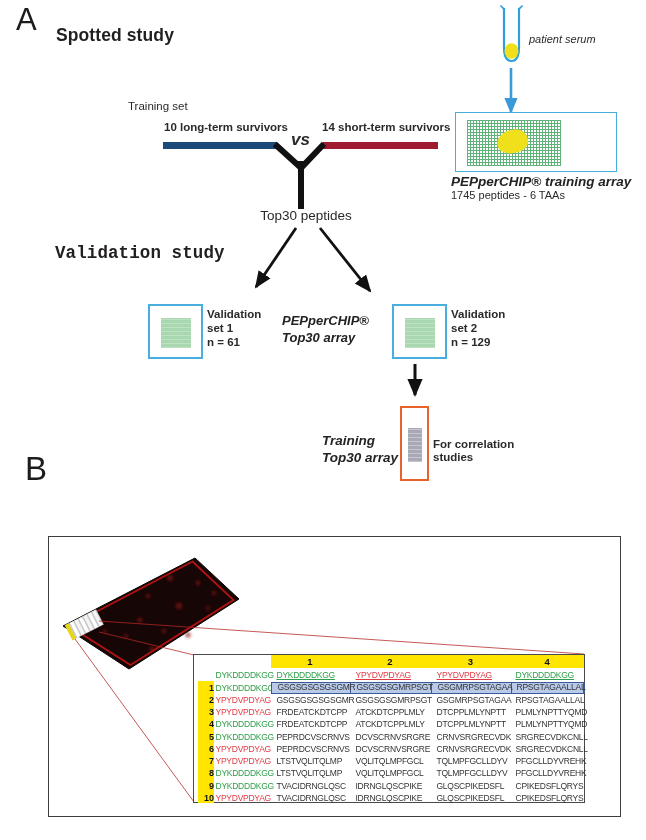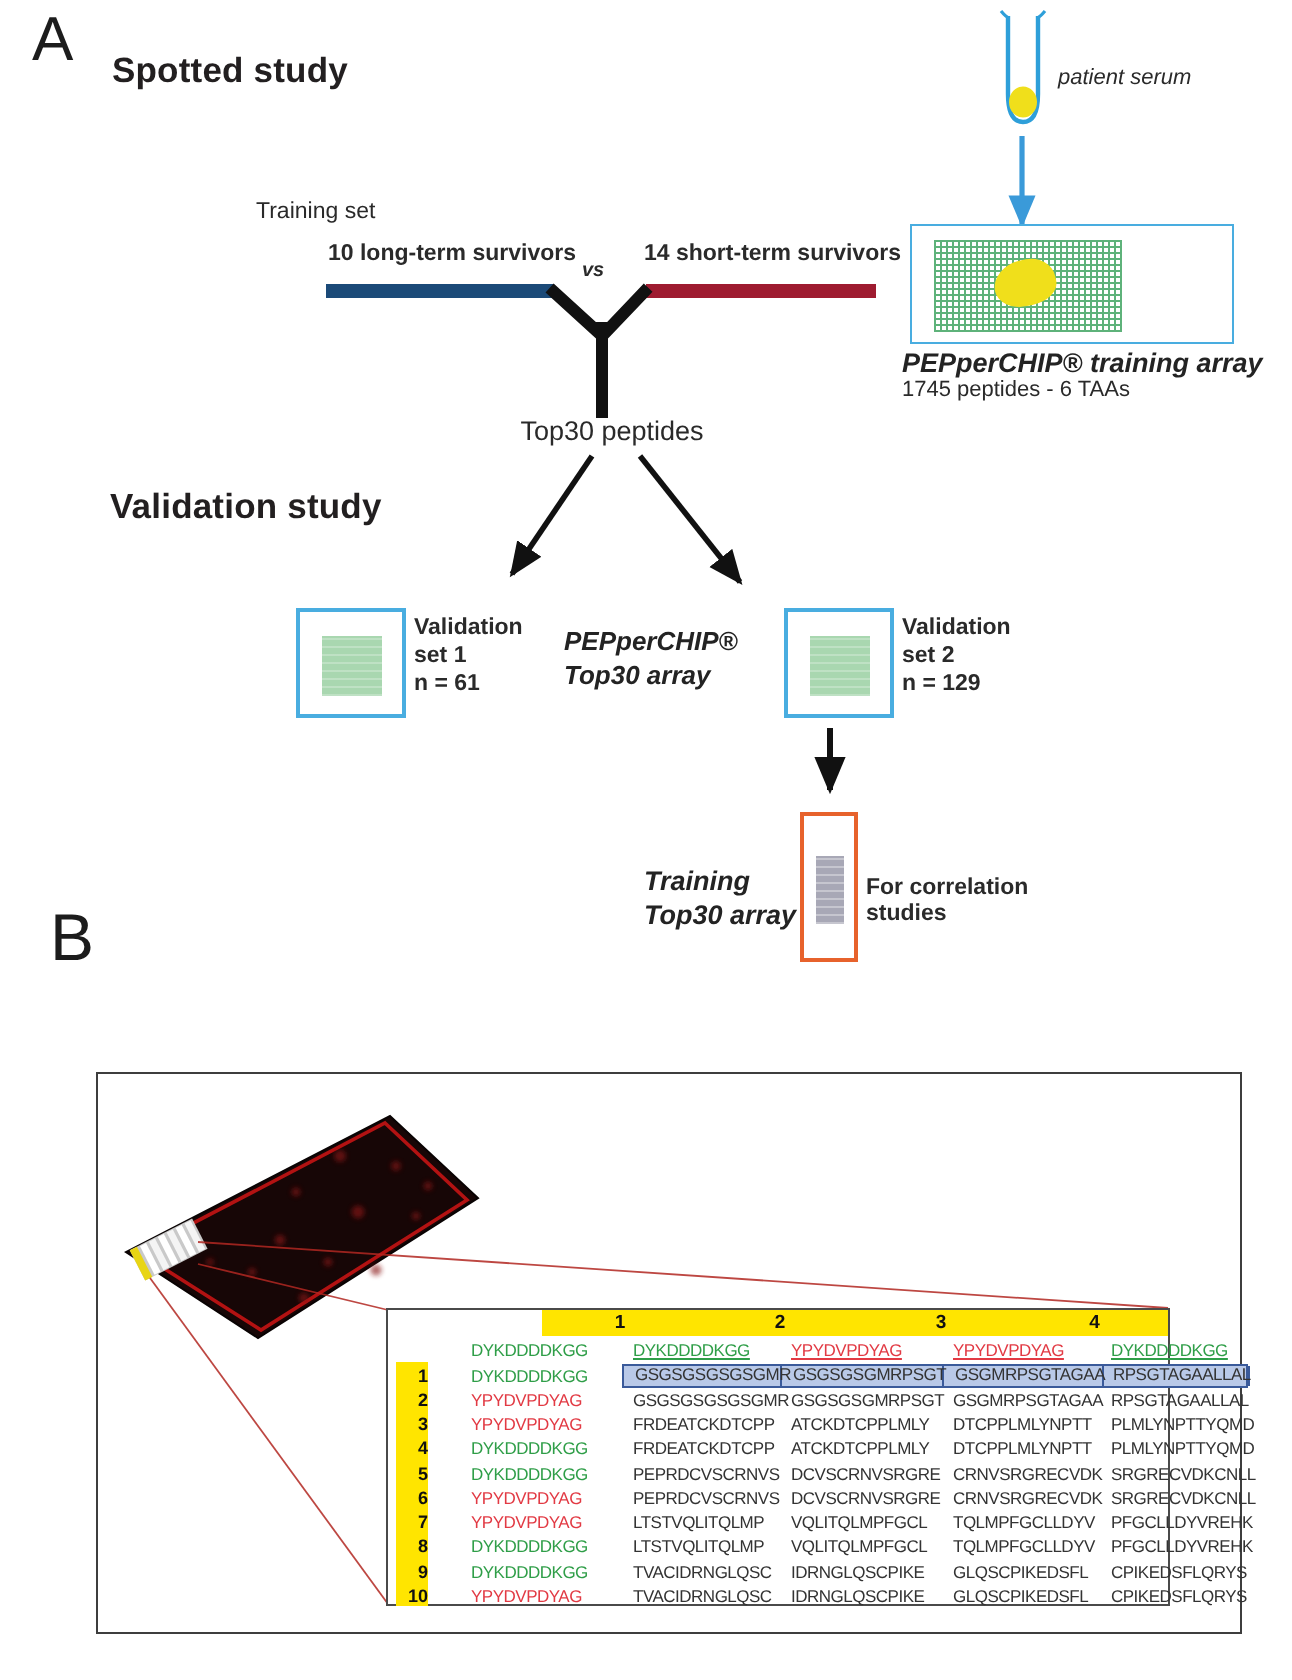--- a/index.html
+++ b/index.html
@@ -4,21 +4,21 @@
 <style>
   html,body{margin:0;padding:0;background:#ffffff;}
   body{width:646px;height:840px;position:relative;font-family:"Liberation Sans",sans-serif;color:#2a2a2a;overflow:hidden;}
   .abs{position:absolute;}
   
   .panel-letter{font-size:31px;font-weight:400;color:#1c1c1c;line-height:1;}
   .section-heading{font-size:17.5px;font-weight:600;color:#221f20;letter-spacing:.1px;}
   
   .t11{font-size:11.5px;font-weight:500;color:#2a2a2a;}
   .t11b{font-size:11.5px;font-weight:600;color:#2a2a2a;}
-  .vs{font-size:10px;font-weight:700;font-style:italic;}
+  .vs{font-size:17px;font-weight:700;font-style:italic;}
   .top30{font-size:13.5px;font-weight:400;text-align:center;width:120px;}
   .ital-big{font-size:13px;font-weight:600;font-style:italic;line-height:17px;color:#232323;}
   .serum-label{font-size:11px;font-style:italic;font-weight:500;}
   .array-title{font-size:13.5px;font-weight:600;font-style:italic;color:#232323;}
   .array-sub{font-size:11px;font-weight:400;color:#2a2a2a;}
   .small-3line{font-size:11.5px;line-height:13.8px;font-weight:700;}
   .bar{height:6.5px;}
   .bar-blue{background:#1b4a78;}
   .bar-red{background:#9e1b30;}
   .val-box{width:55px;height:55px;border:2px solid #49ade0;background:#fff;box-sizing:border-box;}
@@ -35,21 +35,21 @@
   .serum-blob{position:absolute;left:41px;top:17px;width:31px;height:23px;background:#f0df1b;
     border-radius:55% 45% 50% 50%/60% 55% 45% 50%;transform:rotate(-12deg);}
   
   .b-box{left:48px;top:536px;width:573px;height:281px;border:1.5px solid #3d3d3d;background:#fff;box-sizing:border-box;}
   .ptable{left:193px;top:654px;width:392px;height:149px;background:#fff;border:1px solid #4a4a4a;box-sizing:border-box;z-index:3;font-size:8.5px;letter-spacing:-0.25px;color:#333;}
   .yellow-strip{position:absolute;left:3.5px;top:26px;width:16px;height:121.5px;background:#ffe500;z-index:0;}
   .hdr-row{position:relative;display:flex;height:13px;z-index:1;}
   .hdr-corner{width:76.5px;}
   .hdr-yellow{display:flex;width:313.5px;background:#ffe500;}
   .hdr-num{font-weight:700;font-size:9.5px;text-align:center;color:#111;line-height:13px;letter-spacing:0;}
-  .trow{position:relative;display:flex;height:12.25px;align-items:center;z-index:1;gap:20px;}
+  .trow{position:relative;display:flex;height:12.25px;align-items:center;z-index:1;}
   .trow.seqhdr{height:13.5px;}
   .tnum{width:20px;text-align:right;font-weight:700;font-size:9px;letter-spacing:0;color:#111;flex:none;}
   .tlabel{margin-left:1.5px;width:55px;flex:none;white-space:nowrap;}
   .cells{display:flex;height:100%;align-items:center;width:313.5px;flex:none;box-sizing:border-box;}
   .cells.hl{background:#b9c9e8;border:1px solid #3a5a9a;}
   .cells.hl .tcell{border-right:1px solid #3a5a9a;height:100%;line-height:10.5px;display:flex;align-items:center;box-sizing:border-box;}
   .tcell{width:79px;padding-left:6px;box-sizing:border-box;flex:none;white-space:nowrap;}
   .tcell.c2{width:81px;}.tcell.c3{width:80px;}.tcell.c4{width:73.5px;padding-left:5px;}
   .green{color:#2f9e48;}
   .red{color:#e23a44;}
@@ -62,21 +62,21 @@
 <div class="abs panel-letter" style="left:16px;top:4px;">A</div>
 <div class="abs section-heading" style="left:56px;top:25px;">Spotted study</div>
 
 <div class="abs t11" style="left:128px;top:100px;">Training set</div>
 <div class="abs t11b" style="left:164px;top:121px;">10 long-term survivors</div>
 <div class="abs vs" style="left:291px;top:130px;">vs</div>
 <div class="abs t11b" style="left:322px;top:121px;">14 short-term survivors</div>
 <div class="abs bar bar-blue" style="left:163px;top:142px;width:114px;"></div>
 <div class="abs bar bar-red" style="left:323px;top:142px;width:115px;"></div>
 <div class="abs top30" style="left:246px;top:208px;">Top30 peptides</div>
-<div class="abs section-heading" style="left:55px;top:243px;">Validation study</div>
+<div class="abs section-heading" style="left:55px;top:243px;font-family:Liberation Mono, monospace;">Validation study</div>
 
 <div class="abs serum-label" style="left:529px;top:21px;margin-top:12px;">patient serum</div>
 <svg class="abs" style="left:0;top:0;" width="646" height="530">
   <defs>
     <marker id="ahk" markerWidth="8" markerHeight="7" refX="5.5" refY="2.6" orient="auto" markerUnits="strokeWidth">
       <path d="M0,0 L6.2,2.6 L0,5.2 z" fill="#111"></path>
     </marker>
     <marker id="ahb" markerWidth="8" markerHeight="7" refX="5.5" refY="2.6" orient="auto" markerUnits="strokeWidth">
       <path d="M0,0 L6.2,2.6 L0,5.2 z" fill="#3a9ad9"></path>
     </marker>

